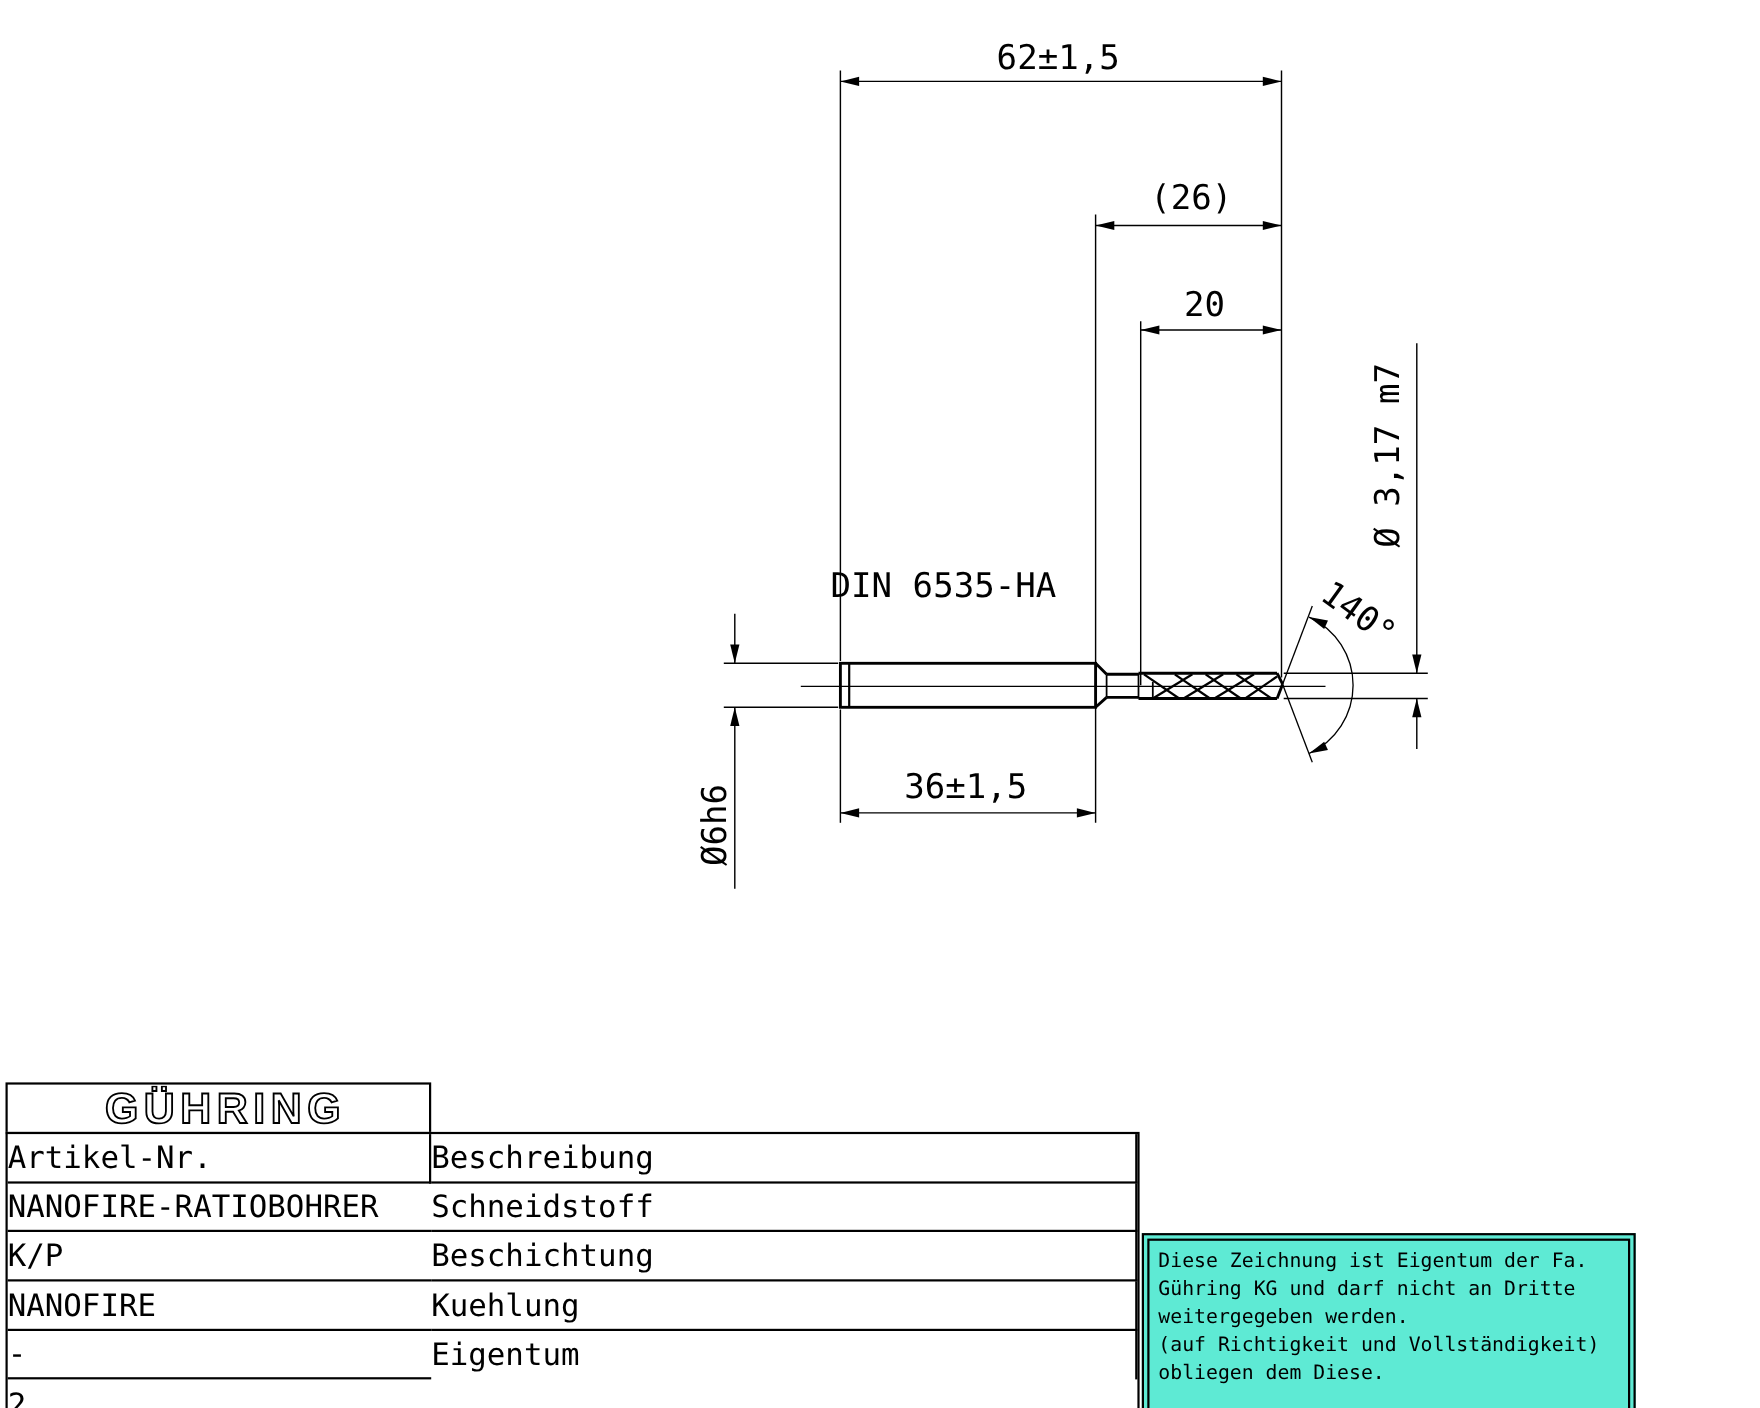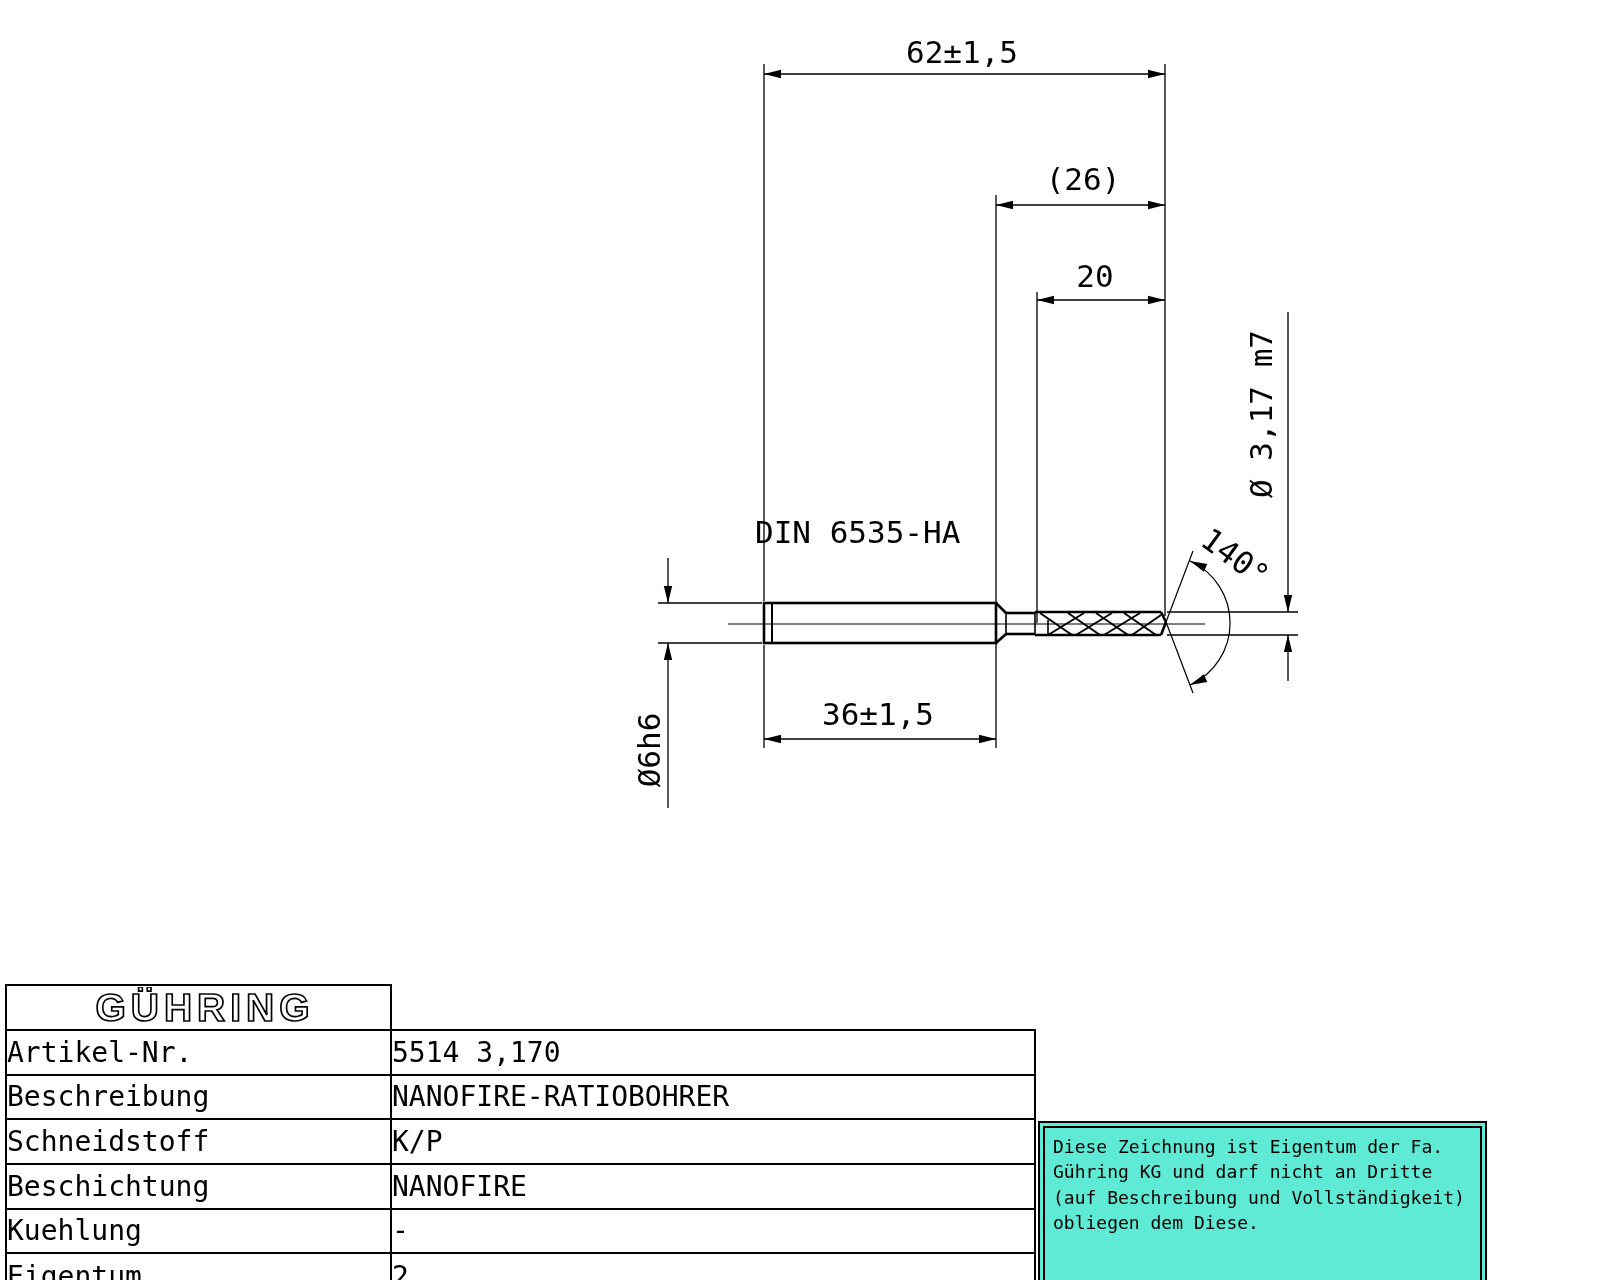--- a/index.html
+++ b/index.html
@@ -130,36 +130,36 @@
   </svg>
 
   <div class="spec-table">
     <div class="logo-cell">
       <svg width="370" height="42" viewBox="0 0 370 42">
         <text x="185" y="34" text-anchor="middle" fill="#ffffff" stroke="#000000" stroke-width="1.7" font-family="Liberation Sans, sans-serif" font-weight="bold" font-size="39" letter-spacing="5">GÜHRING</text>
       </svg>
     </div>
     <div class="table-main">
       <div class="cell label">Artikel-Nr.</div>
-      <div class="cell value">5514 3,170</div>
       <div class="cell label">Beschreibung</div>
       <div class="cell value">NANOFIRE-RATIOBOHRER</div>
       <div class="cell label">Schneidstoff</div>
       <div class="cell value">K/P</div>
       <div class="cell label">Beschichtung</div>
       <div class="cell value">NANOFIRE</div>
       <div class="cell label">Kuehlung</div>
       <div class="cell value">-</div>
       <div class="cell label">Eigentum</div>
       <div class="cell value">2</div>
     </div>
   </div>
 
   <div class="notice">
     <div class="notice-inner">
       <div class="notice-line">Diese Zeichnung ist Eigentum der Fa.</div>
       <div class="notice-line">Gühring KG und darf nicht an Dritte</div>
-      <div class="notice-line">(auf Beschreibung und Vollständigkeit)</div>
+      <div class="notice-line">weitergegeben werden.</div>
+      <div class="notice-line">(auf Richtigkeit und Vollständigkeit)</div>
       <div class="notice-line">obliegen dem Diese.</div>
     </div>
   </div>
 
 </div>
 
 </body></html>

